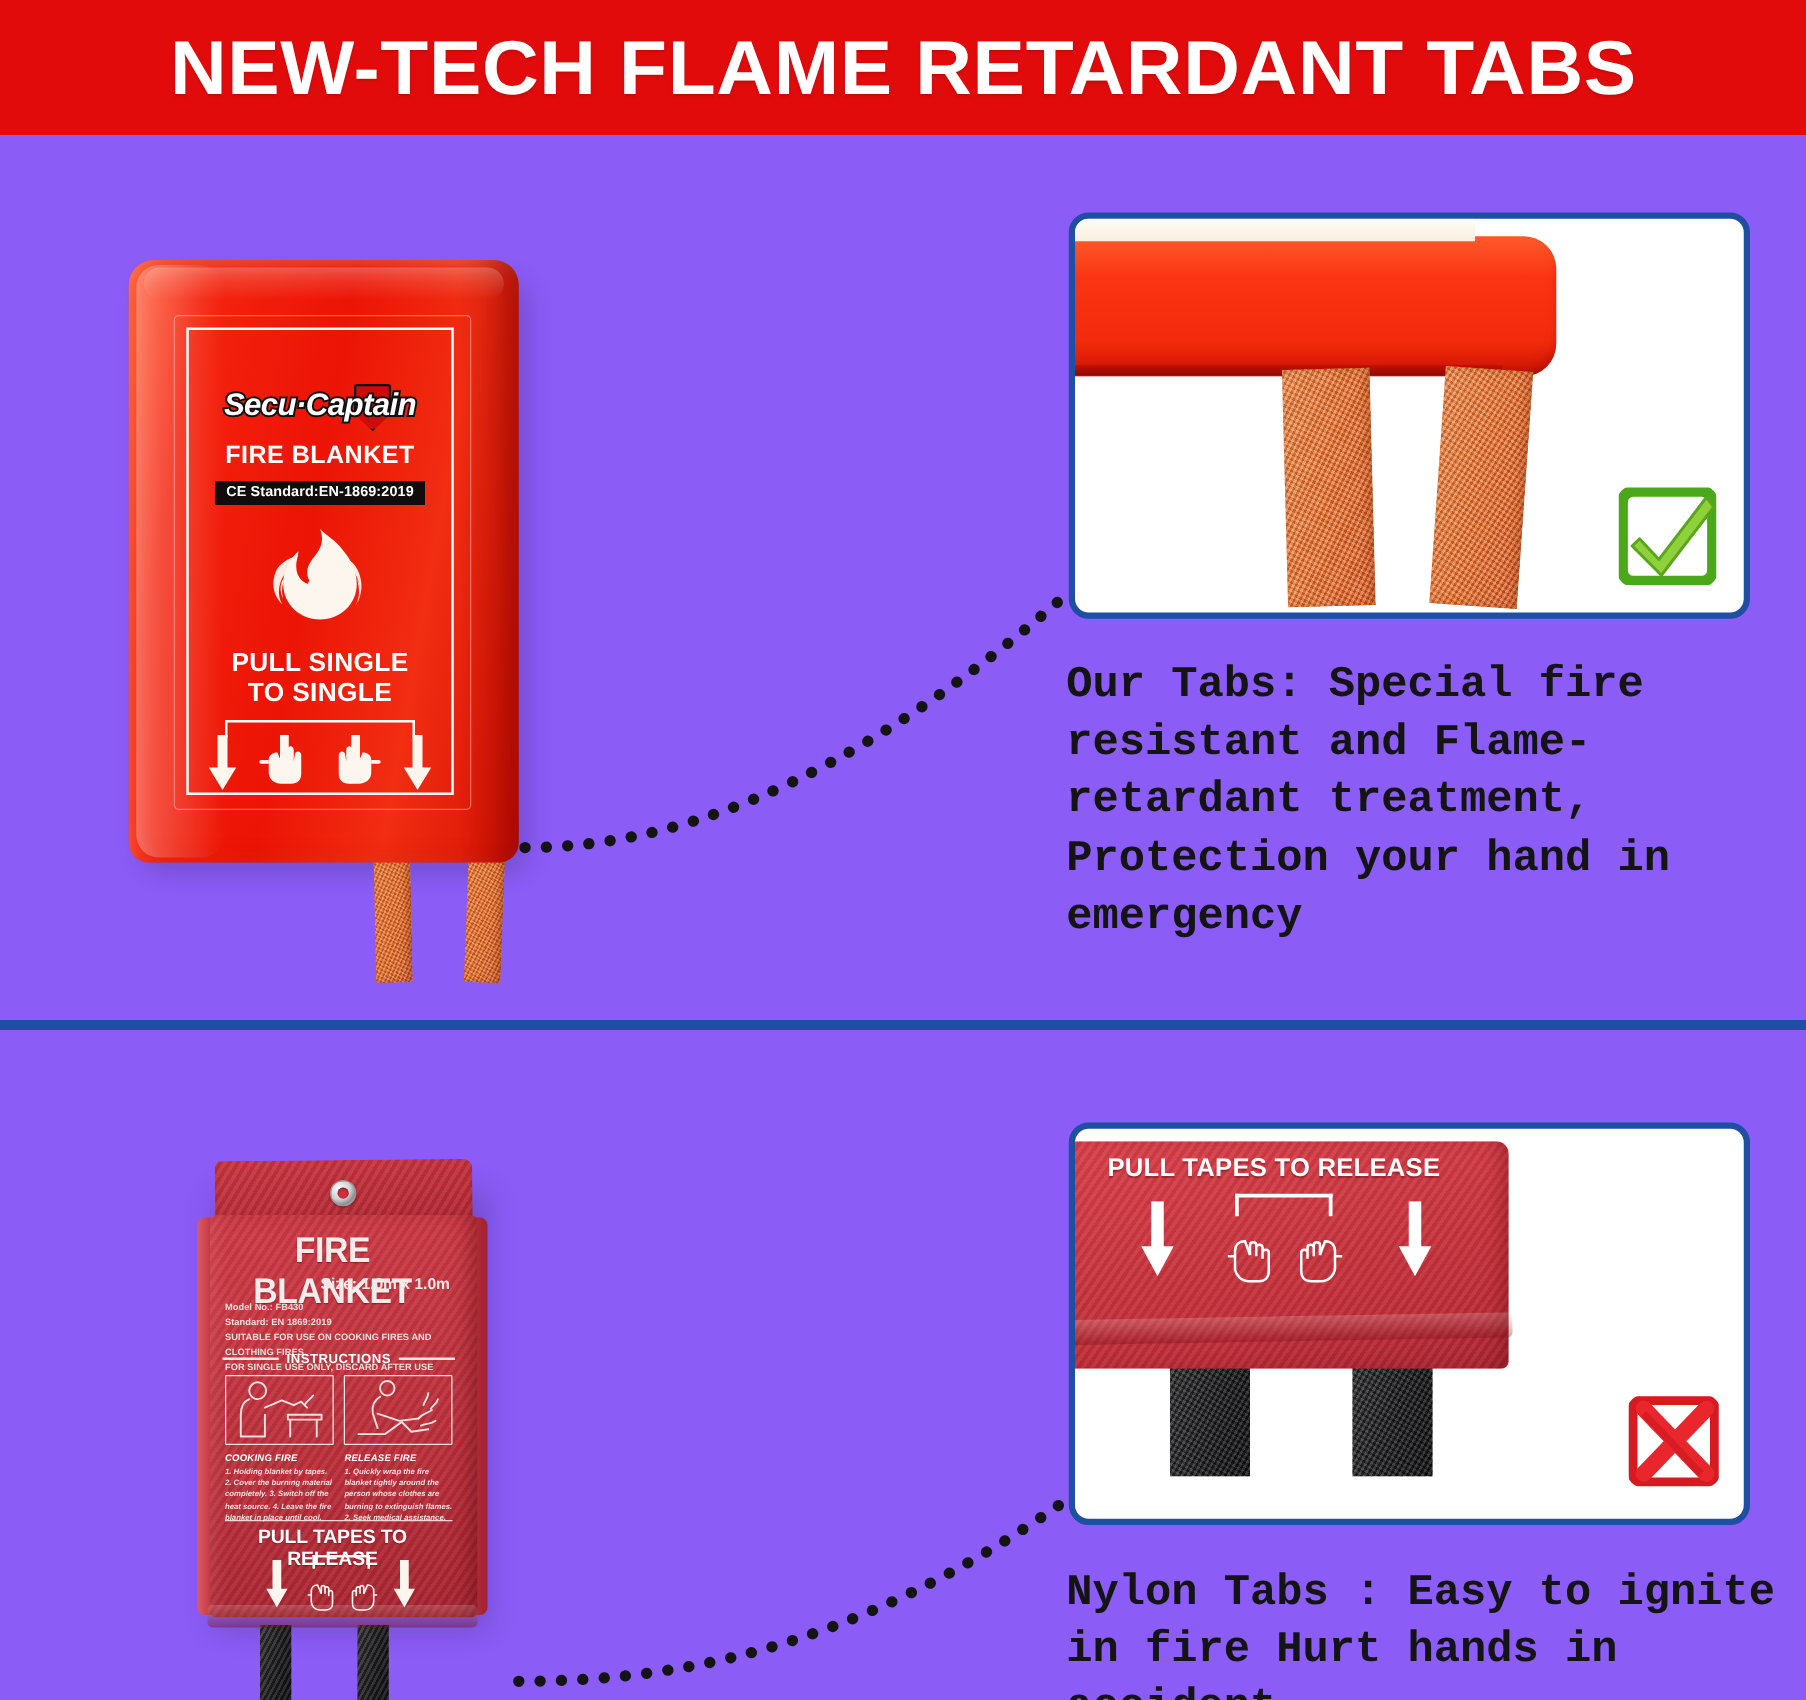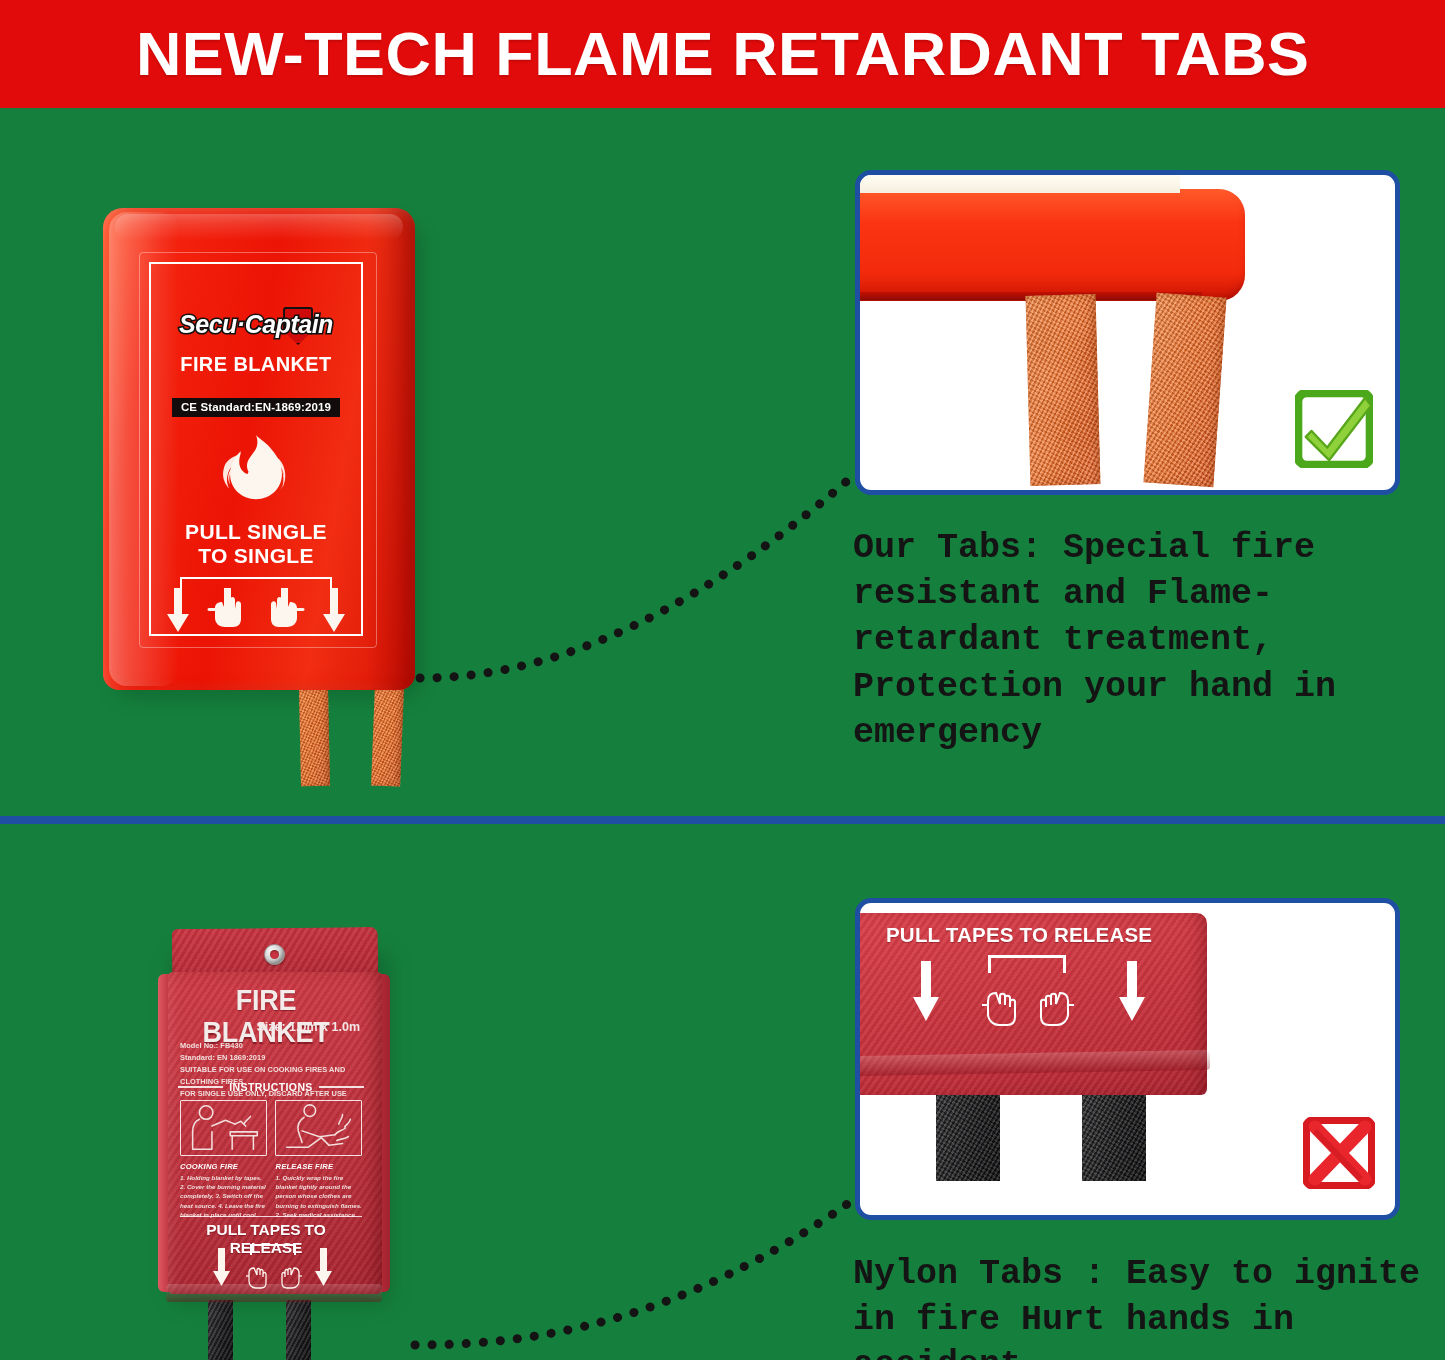--- a/index.html
+++ b/index.html
@@ -3,21 +3,21 @@
 <meta charset="utf-8">
 <style>
   html,body{margin:0;padding:0;}
   body{
     width:1445px;height:1360px;
     background:#ffffff;
     font-family:"Liberation Sans", sans-serif;
     overflow:hidden;
     position:relative;
   }
-  .page{position:relative;width:1445px;height:1360px;background:#15803d;overflow:hidden;}
+  .page{position:relative;width:1445px;height:1360px;background:#8b5cf6;overflow:hidden;}
 
   
   .header{
     position:absolute;left:0;top:0;width:1445px;height:108px;
     background:#e10b0b;
     display:flex;align-items:center;justify-content:center;
   }
   .header-title{
     color:#ffffff;
     font-size:61px;
@@ -96,21 +96,21 @@
     width:26px;height:34px;background:#cf0a0a;
     border:2.5px solid #111;
     clip-path:polygon(50% 0%,100% 0%,100% 62%,50% 100%,0% 62%,0% 0%);
     border-radius:3px;
   }
 
   .lbl-fireblanket{
     margin-top:14px;color:#fff;font-size:20px;font-weight:bold;letter-spacing:.4px;
   }
   .lbl-ce{
-    margin-top:22px;background:#120c0c;color:#fff;
+    margin-top:9px;background:#120c0c;color:#fff;
     font-size:11.5px;font-weight:bold;
     padding:3px 9px 3.5px 9px;letter-spacing:.1px;
     white-space:nowrap;
   }
 
   
   .flame{margin-top:12px;width:120px;height:110px;}
 
   .lbl-pull{
     margin-top:8px;color:#fff;font-size:21px;font-weight:bold;line-height:1.14;

